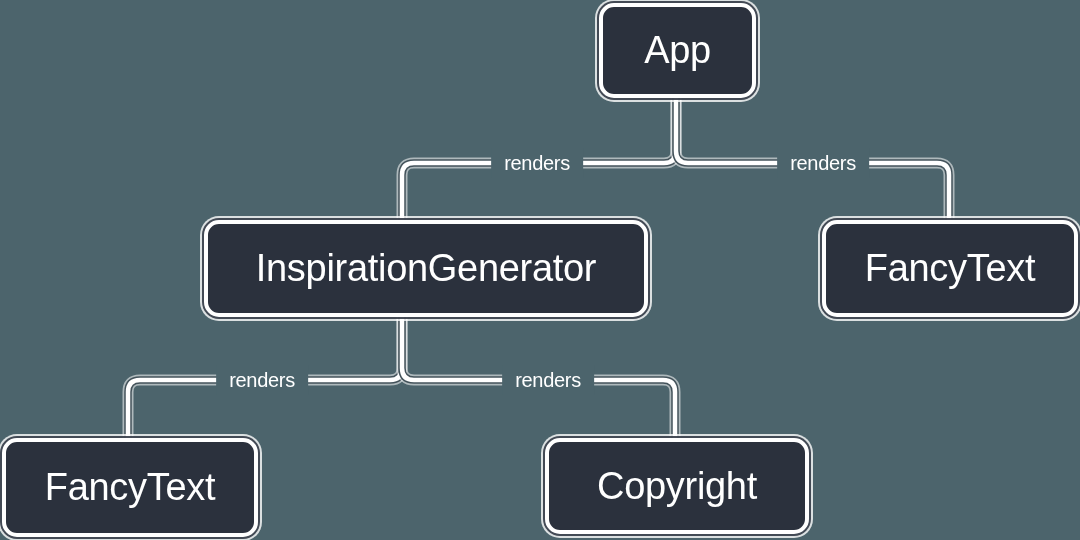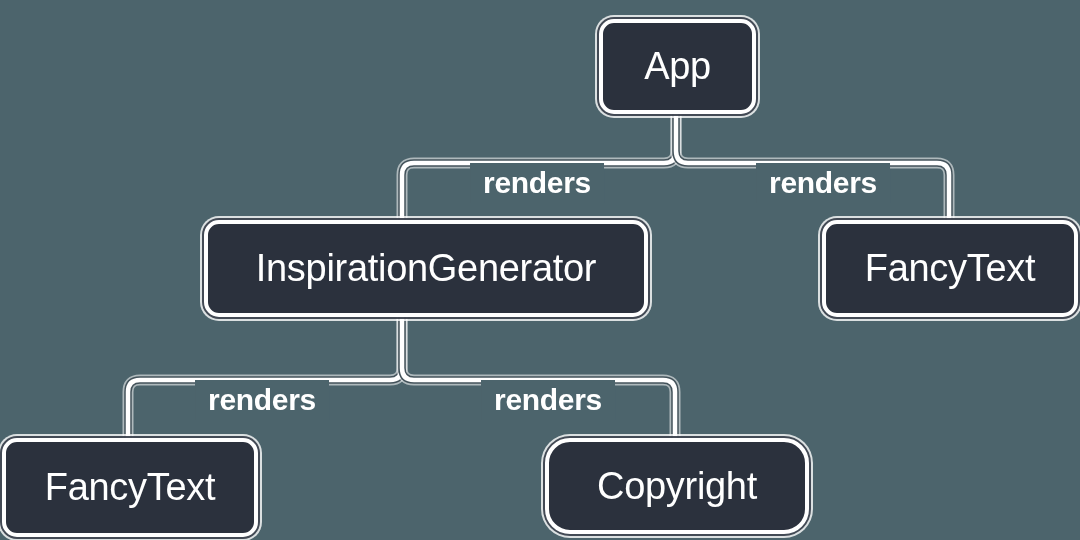--- a/index.html
+++ b/index.html
@@ -48,36 +48,35 @@
     align-items: center;
     justify-content: center;
   }
   .node-label {
     color: var(--text, #FFFFFF);
     font-size: 38px;
     font-weight: 500;
     letter-spacing: -0.3px;
     white-space: nowrap;
   }
-  #node-app                   { left: 599px; top: 3px;   width: 157px; height: 95px; margin-top: 16px; }
+  #node-app                   { left: 599px; top: 3px;   width: 157px; height: 95px; }
   #node-inspiration-generator { left: 204px; top: 220px; width: 444px; height: 97px; }
   #node-fancy-text-top        { left: 822px; top: 220px; width: 256px; height: 97px; }
   #node-fancy-text-bottom     { left: 2px;   top: 438px; width: 256px; height: 99px; }
-  #node-copyright             { left: 545px; top: 438px; width: 264px; height: 96px; border-radius: 25px; }
+  #node-copyright             { left: 545px; top: 438px; width: 264px; height: 96px; }
   .edge-label {
     position: absolute;
     transform: translate(-50%, -50%);
     background: var(--background, #4C646C);
     color: var(--text, #FFFFFF);
-    font-size: 30px;
-    font-weight: 700;
+    font-size: 20px;
+    font-weight: 400;
     letter-spacing: -0.3px;
     padding: 3px 13px;
     white-space: nowrap;
-    margin-top: 20px;
   }
   #edge-label-0 { left: 537px; top: 163px; }
   #edge-label-1 { left: 823px; top: 163px; }
   #edge-label-2 { left: 262px; top: 380px; }
   #edge-label-3 { left: 548px; top: 380px; }
 </style>
 </head>
 <body>
 
 <div class="stage">

